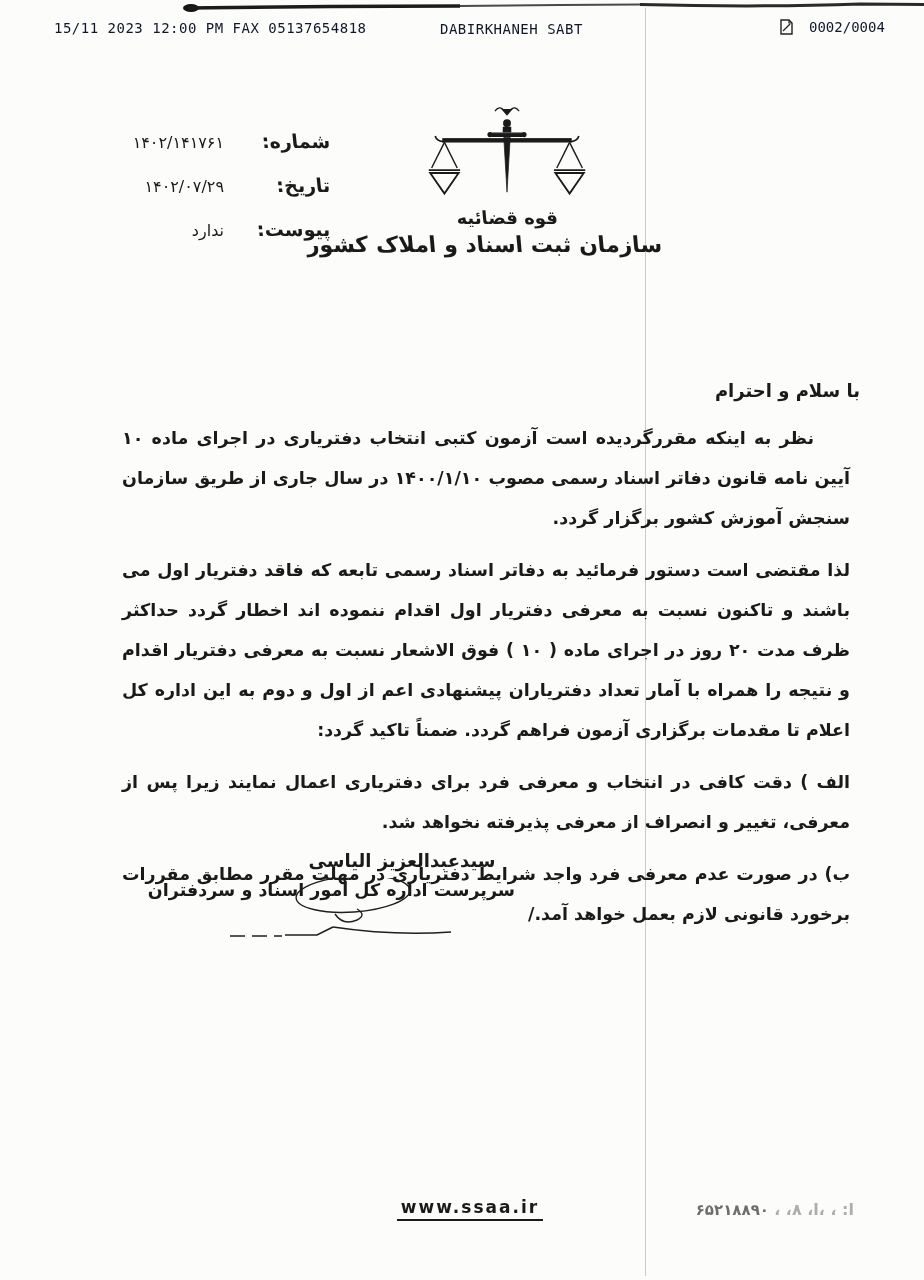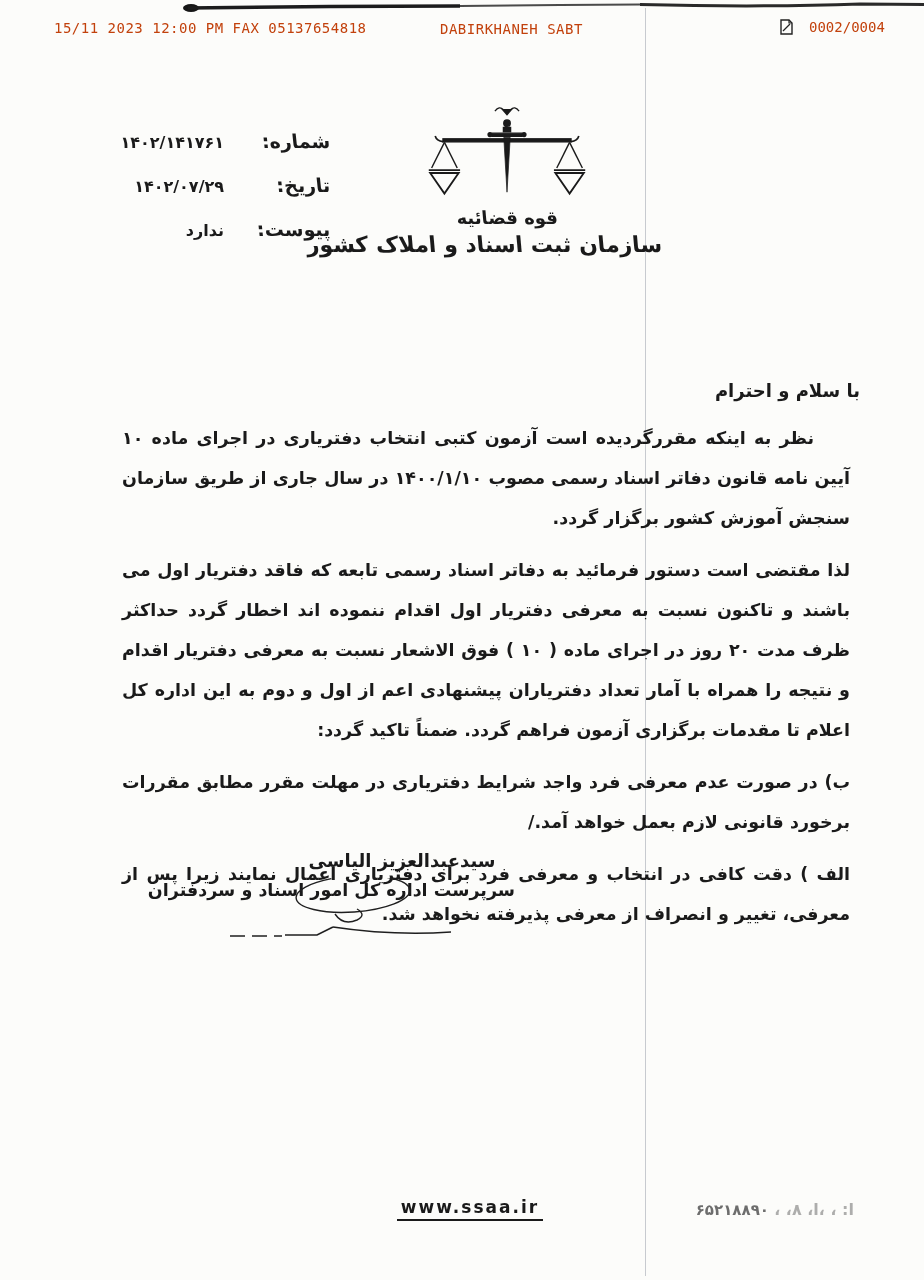--- a/index.html
+++ b/index.html
@@ -10,29 +10,29 @@
     font-family:"DejaVu Sans", sans-serif;
   }
   
   .top-scan-line { position:absolute; top:0; left:0; }
   .v-artifact {
     position:absolute; left:645px; top:8px; width:1px; height:1268px;
     background:rgba(155,160,172,0.55);
   }
   
   .fax-header { position:absolute; top:18px; left:0; width:924px; height:26px;
-    font-family:"DejaVu Sans Mono", monospace; font-size:14px; color:#c2410c; }
+    font-family:"DejaVu Sans Mono", monospace; font-size:14px; color:#0f172a; }
   .fh-left   { position:absolute; left:54px;  top:2px; letter-spacing:0.5px; }
   .fh-center { position:absolute; left:440px; top:3px; letter-spacing:0.5px; }
   .fh-right  { position:absolute; left:780px; top:1px; display:flex; align-items:center; gap:16px; }
   
   .meta { position:absolute; left:58px; top:130px; width:272px; direction:rtl; }
   .meta-row { display:flex; align-items:baseline; height:44px; direction:rtl; }
   .meta-label { width:92px; font-size:19px; font-weight:bold; transform:skewX(6deg); }
-  .meta-value { font-size:16px; font-weight:bold; letter-spacing:1px; margin-right:14px;margin-left:12px; }
+  .meta-value { font-size:16px; font-weight:normal; letter-spacing:1px; margin-right:14px;margin-left:12px; }
   
   .letterhead { position:absolute; left:352px; top:104px; width:310px; text-align:center; }
   .lh-authority { font-size:18px; font-weight:bold; margin-top:3px; transform:skewX(5deg); }
   .lh-org { font-size:22px; font-weight:bold; margin-top:4px; white-space:nowrap; transform:skewX(5deg); }
   
   .addressee { position:absolute; right:64px; top:320px; direction:rtl;
     font-size:19px; font-weight:bold; white-space:nowrap; }
   .addressee .dots { font-weight:bold; letter-spacing:1px; font-size:15px; }
   .salutation { position:absolute; right:64px; top:380px; direction:rtl;
     font-size:18px; font-weight:bold; }
@@ -133,22 +133,22 @@
     <div class="lh-authority" dir="rtl">قوه قضائیه</div>
     <div class="lh-org" dir="rtl">سازمان ثبت اسناد و املاک کشور</div>
   </div>
 
 
   <div class="salutation">با سلام و احترام</div>
 
   <div class="body-text">
     <p class="indented">نظر به اینکه مقررگردیده است آزمون کتبی انتخاب دفتریاری در اجرای ماده ۱۰ آیین نامه قانون دفاتر اسناد رسمی مصوب ۱۴۰۰/۱/۱۰ در سال جاری از طریق سازمان سنجش آموزش کشور برگزار گردد.</p>
     <p>لذا مقتضی است دستور فرمائید به دفاتر اسناد رسمی تابعه که فاقد دفتریار اول می باشند و تاکنون نسبت به معرفی دفتریار اول اقدام ننموده اند اخطار گردد حداکثر ظرف مدت ۲۰ روز در اجرای ماده ( ۱۰ ) فوق الاشعار نسبت به معرفی دفتریار اقدام و نتیجه را همراه با آمار تعداد دفتریاران پیشنهادی اعم از اول و دوم به این اداره کل اعلام تا مقدمات برگزاری آزمون فراهم گردد. ضمناً تاکید گردد:</p>
+    <p>الف ) دقت کافی در انتخاب و معرفی فرد برای دفتریاری اعمال نمایند زیرا پس از معرفی، تغییر و انصراف از معرفی پذیرفته نخواهد شد.</p>
     <p>ب) در صورت عدم معرفی فرد واجد شرایط دفتریاری در مهلت مقرر مطابق مقررات برخورد قانونی لازم بعمل خواهد آمد./</p>
-    <p>الف ) دقت کافی در انتخاب و معرفی فرد برای دفتریاری اعمال نمایند زیرا پس از معرفی، تغییر و انصراف از معرفی پذیرفته نخواهد شد.</p>
   </div>
 
   <div class="sig">
     <div class="sig-name">سیدعبدالعزیز الیاسی</div>
     <div class="sig-title">سرپرست اداره کل امور اسناد و سردفتران</div>
     <svg class="sig-scribble" width="330" height="64" viewBox="0 0 330 64">
       <g stroke="#1f1f1f" fill="none">
         <ellipse cx="168" cy="16" rx="57" ry="18" stroke-width="1.4" stroke-dasharray="168 28" transform="rotate(-4 168 16)"></ellipse>
         <path d="M150 36 q8 12 22 6 q10 -5 0 -11" stroke-width="1.4"></path>
         <path d="M45 58 h52" stroke-width="1.6" stroke-dasharray="15 7"></path>

